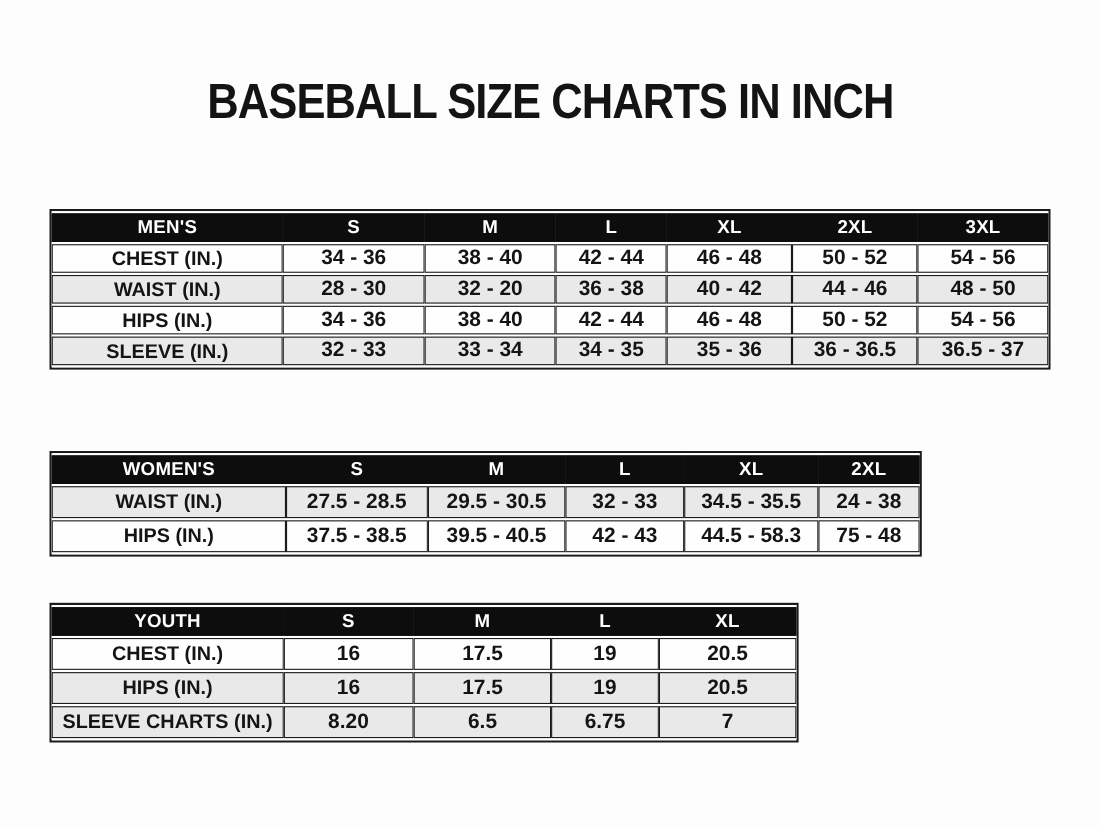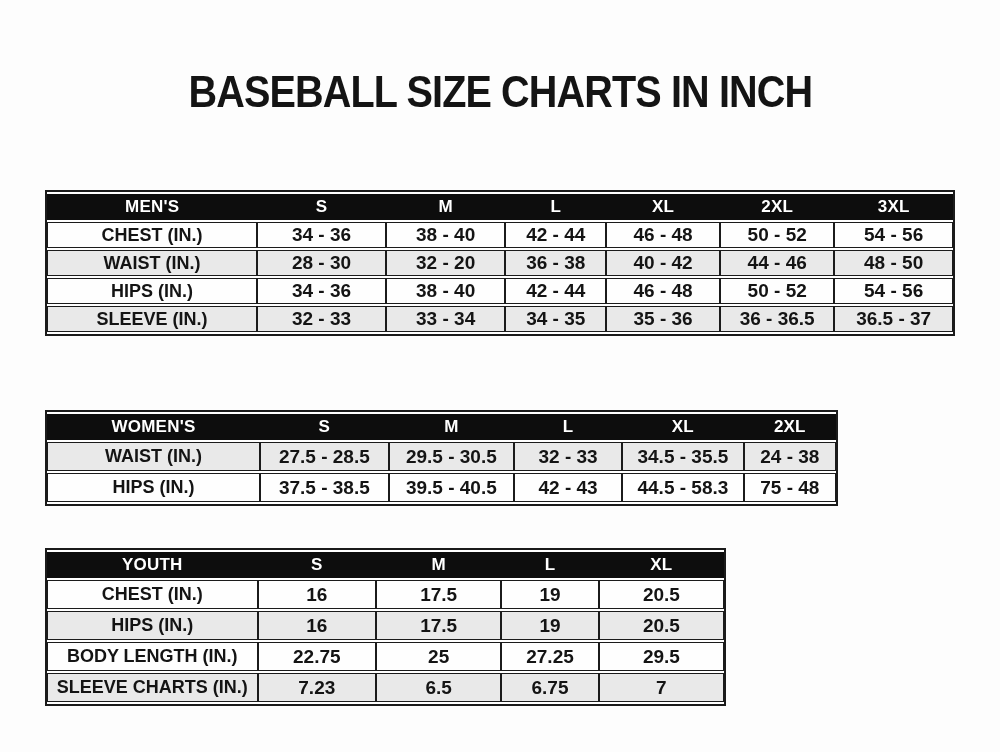--- a/index.html
+++ b/index.html
@@ -216,30 +216,23 @@
             <td>19</td>
             <td>20.5</td>
           </tr>
           <tr class="alt">
             <td>HIPS (IN.)</td>
             <td>16</td>
             <td>17.5</td>
             <td>19</td>
             <td>20.5</td>
           </tr>
-          <tr>
-            <td>BODY LENGTH (IN.)</td>
-            <td>22.75</td>
-            <td>25</td>
-            <td>27.25</td>
-            <td>29.5</td>
-          </tr>
           <tr class="alt">
             <td>SLEEVE CHARTS (IN.)</td>
-            <td>7.23</td>
+            <td>8.20</td>
             <td>6.5</td>
             <td>6.75</td>
             <td>7</td>
           </tr>
         </tbody>
       </table>
     </section>
 </div>
 
 </body></html>

